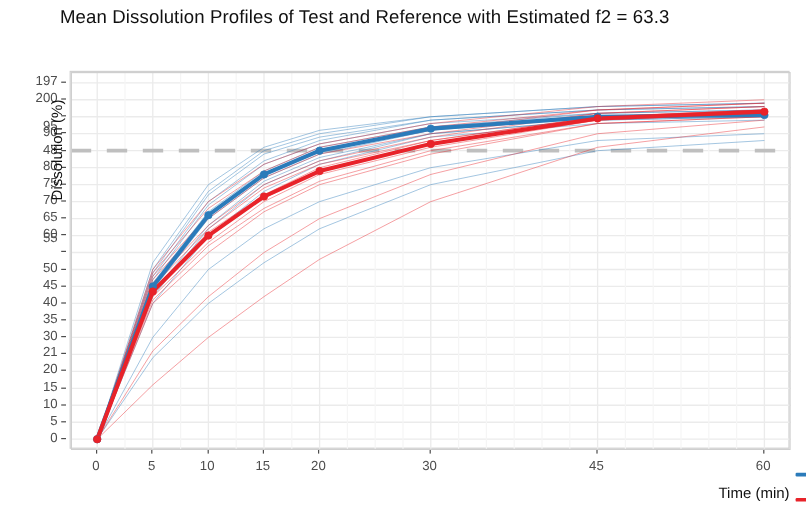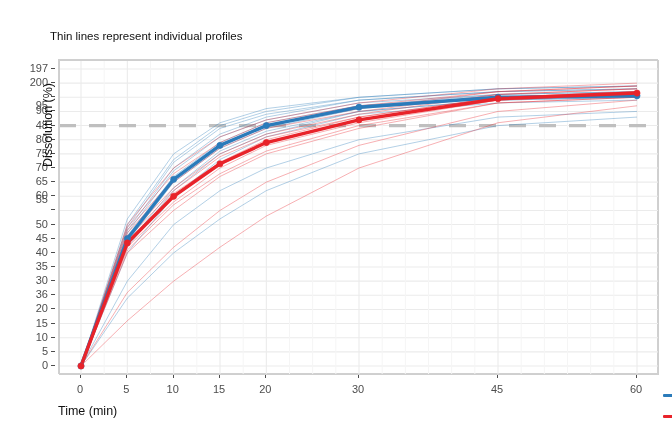--- a/index.html
+++ b/index.html
@@ -35,21 +35,21 @@
     position:absolute;
     left:-52px;top:118px;
     width:200px;
     transform:rotate(-90deg);
     transform-origin:50% 50%;
     text-align:center;
     font-size:12.5px;color:#111;
   }
   .xlab{
     position:absolute;left:58px;top:404px;width:600px;
-    text-align:left;font-size:12.5px;color:#111;
+    text-align:right;font-size:12.5px;color:#111;
   }
   .ytick-wrap{position:absolute;left:0;top:0;width:56px;height:432px;}
   .ytick-lbl{
     position:absolute;right:8px;font-size:11px;color:#4d4d4d;
     transform:translateY(-50%);white-space:nowrap;
   }
   .ytick-mark{
     position:absolute;right:1px;width:4px;height:1px;background:#4d4d4d;
   }
 
@@ -71,34 +71,34 @@
   .legend-key{position:relative;width:26px;height:12px;}
   .legend-line{
     position:absolute;left:0;top:5px;width:26px;height:2.6px;border-radius:1px;
   }
 </style>
 </head>
 <body>
 
 <div id="chart-root">
 
-  <div class="subtitle">Thin lines represent individual profiles</div>
+  <div class="title">Mean Dissolution Profiles of Test and Reference with Estimated f2 = 63.3</div>
 
   <div class="ytick-wrap" id="ytick-wrap">
       <div class="ytick-lbl" style="top: 365px;">0</div>
       <div class="ytick-mark" style="top: 365px;"></div>
       <div class="ytick-lbl" style="top: 350.857px;">5</div>
       <div class="ytick-mark" style="top: 350.857px;"></div>
       <div class="ytick-lbl" style="top: 336.714px;">10</div>
       <div class="ytick-mark" style="top: 336.714px;"></div>
       <div class="ytick-lbl" style="top: 322.571px;">15</div>
       <div class="ytick-mark" style="top: 322.571px;"></div>
       <div class="ytick-lbl" style="top: 308.429px;">20</div>
       <div class="ytick-mark" style="top: 308.429px;"></div>
-      <div class="ytick-lbl" style="top: 294.286px;">36</div>
+      <div class="ytick-lbl" style="top: 294.286px;">21</div>
       <div class="ytick-mark" style="top: 294.286px;"></div>
       <div class="ytick-lbl" style="top: 280.143px;">30</div>
       <div class="ytick-mark" style="top: 280.143px;"></div>
       <div class="ytick-lbl" style="top: 266px;">35</div>
       <div class="ytick-mark" style="top: 266px;"></div>
       <div class="ytick-lbl" style="top: 251.857px;">40</div>
       <div class="ytick-mark" style="top: 251.857px;"></div>
       <div class="ytick-lbl" style="top: 237.714px;">45</div>
       <div class="ytick-mark" style="top: 237.714px;"></div>
       <div class="ytick-lbl" style="top: 223.571px;">50</div>

